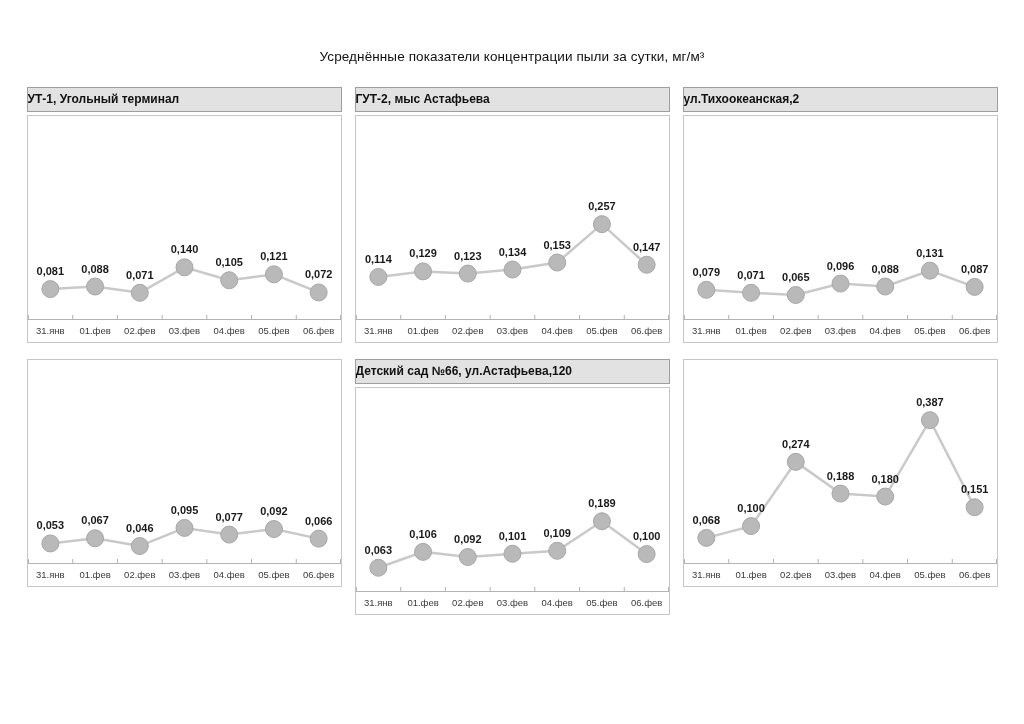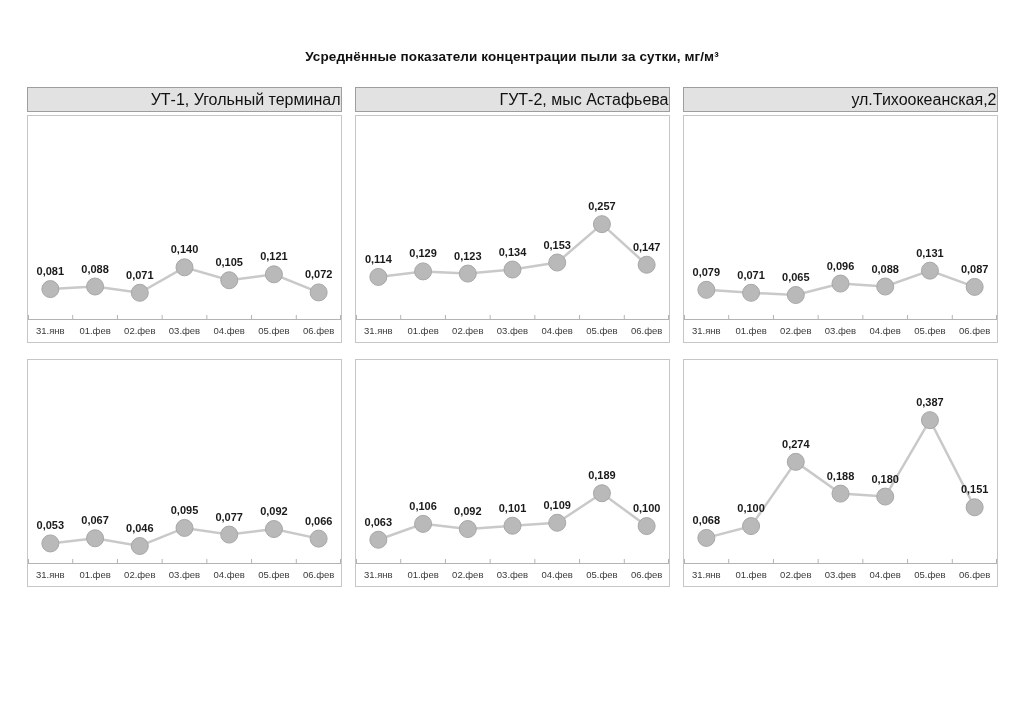--- a/index.html
+++ b/index.html
@@ -6,41 +6,41 @@
   html, body {
     width: 1024px; height: 724px;
     background: #ffffff;
     font-family: "Liberation Sans", sans-serif;
     overflow: hidden;
   }
   .page-title {
     margin-top: 49px;
     text-align: center;
     font-size: 13.5px;
-    font-weight: bold;
+    font-weight: normal;
     color: #111111;
     letter-spacing: 0.1px;
   }
   .chart-grid {
     width: 971px;
     margin: 23px auto 0;
     display: grid;
     grid-template-columns: repeat(3, 315px);
     column-gap: 13px;
     row-gap: 16px;
   }
   .panel { width: 315px; }
   .panel-header {
     height: 25px;
     line-height: 23px;
     border: 1px solid #9e9e9e;
     background: #e2e2e2;
-    text-align: right;
-    font-size: 16px;
-    font-weight: normal;
+    text-align: left;
+    font-size: 12px;
+    font-weight: bold;
     color: #111111;
     margin-bottom: 3px;
     white-space: nowrap;
     overflow: hidden;
   }
   .panel-plot {
     height: 228px;
     border: 1px solid #c6c6c6;
     background: #ffffff;
   }
@@ -202,20 +202,21 @@
           <text x="111.78571428571429" y="218" text-anchor="middle" font-family="&quot;Liberation Sans&quot;, sans-serif" font-size="9.5" fill="#3a3a3a">02.фев</text>
           <text x="156.5" y="218" text-anchor="middle" font-family="&quot;Liberation Sans&quot;, sans-serif" font-size="9.5" fill="#3a3a3a">03.фев</text>
           <text x="201.21428571428572" y="218" text-anchor="middle" font-family="&quot;Liberation Sans&quot;, sans-serif" font-size="9.5" fill="#3a3a3a">04.фев</text>
           <text x="245.92857142857144" y="218" text-anchor="middle" font-family="&quot;Liberation Sans&quot;, sans-serif" font-size="9.5" fill="#3a3a3a">05.фев</text>
           <text x="290.64285714285717" y="218" text-anchor="middle" font-family="&quot;Liberation Sans&quot;, sans-serif" font-size="9.5" fill="#3a3a3a">06.фев</text>
         </svg>
     </div>
   </div>
 
   <div class="panel">
+    <div class="panel-header">Детский сад №66, ул.Астафьева,120</div>
     <div class="panel-plot">
       <svg width="313" height="226">
           <line x1="0" y1="203.5" x2="313" y2="203.5" stroke="#b3b3b3" stroke-width="1"></line>
           <line x1="0.5" y1="199" x2="0.5" y2="203" stroke="#b3b3b3" stroke-width="1"></line>
           <line x1="44.714285714285715" y1="199" x2="44.714285714285715" y2="203" stroke="#b3b3b3" stroke-width="1"></line>
           <line x1="89.42857142857143" y1="199" x2="89.42857142857143" y2="203" stroke="#b3b3b3" stroke-width="1"></line>
           <line x1="134.14285714285714" y1="199" x2="134.14285714285714" y2="203" stroke="#b3b3b3" stroke-width="1"></line>
           <line x1="178.85714285714286" y1="199" x2="178.85714285714286" y2="203" stroke="#b3b3b3" stroke-width="1"></line>
           <line x1="223.57142857142858" y1="199" x2="223.57142857142858" y2="203" stroke="#b3b3b3" stroke-width="1"></line>
           <line x1="268.2857142857143" y1="199" x2="268.2857142857143" y2="203" stroke="#b3b3b3" stroke-width="1"></line>

